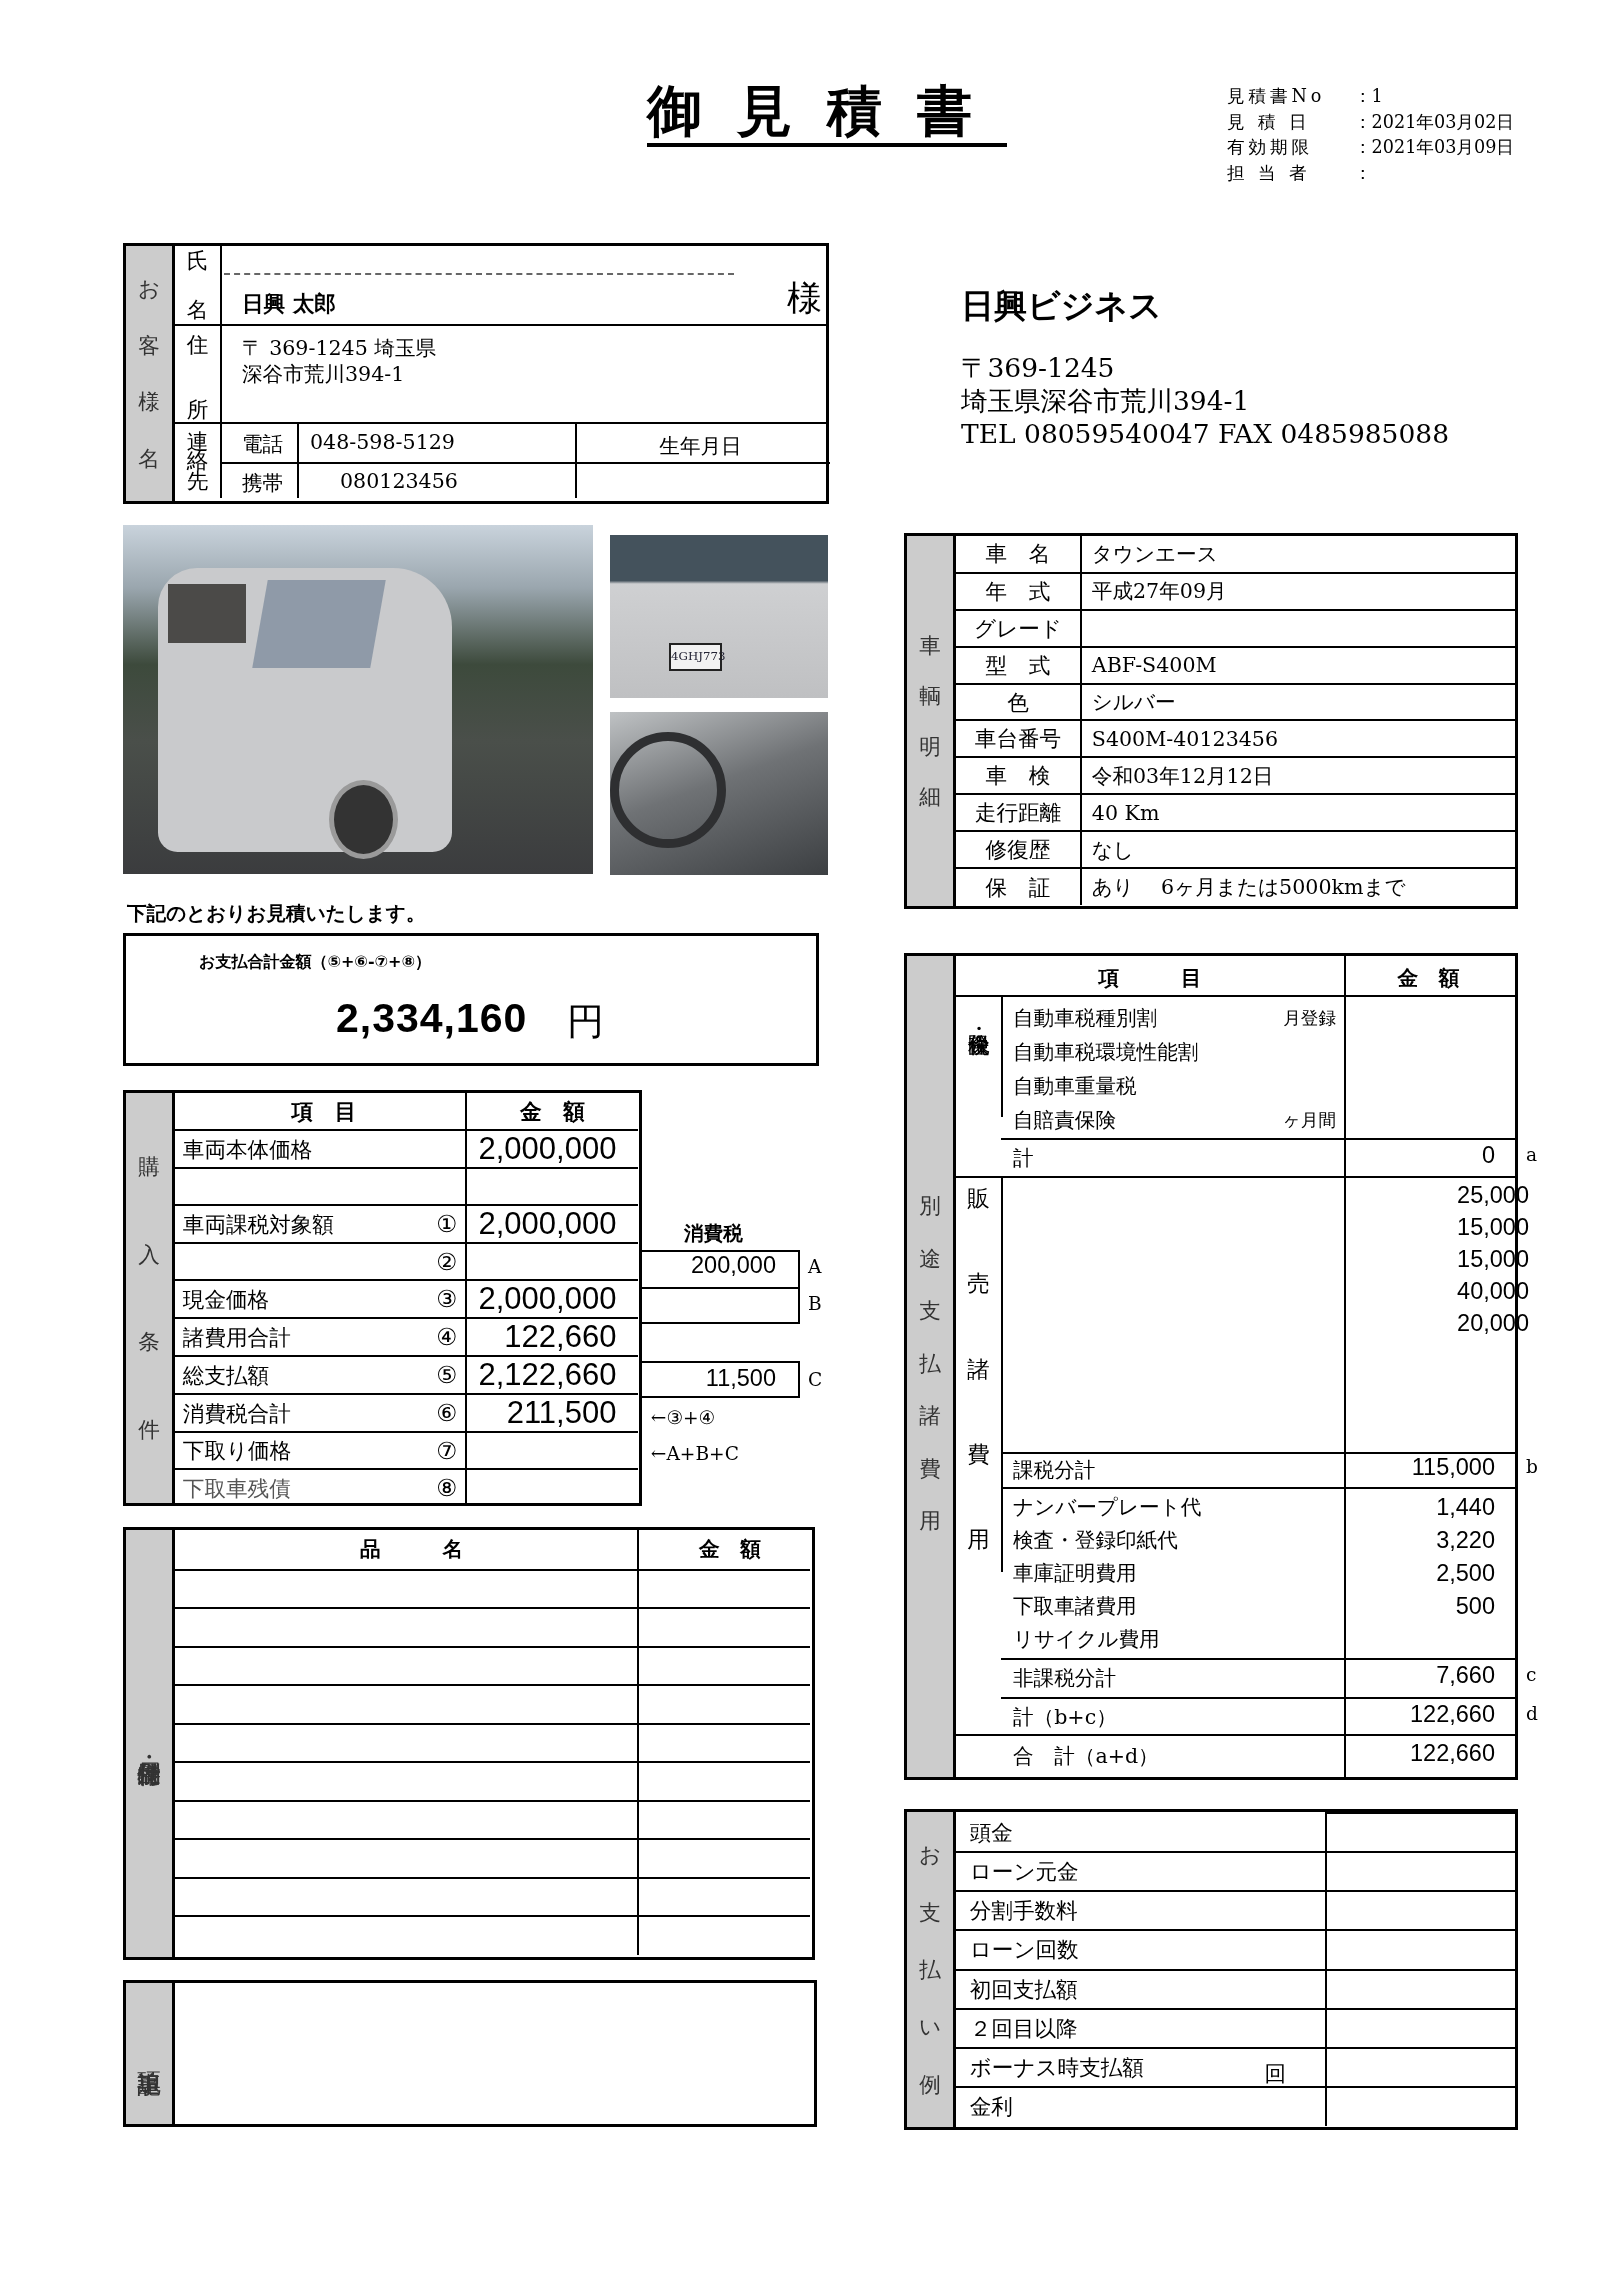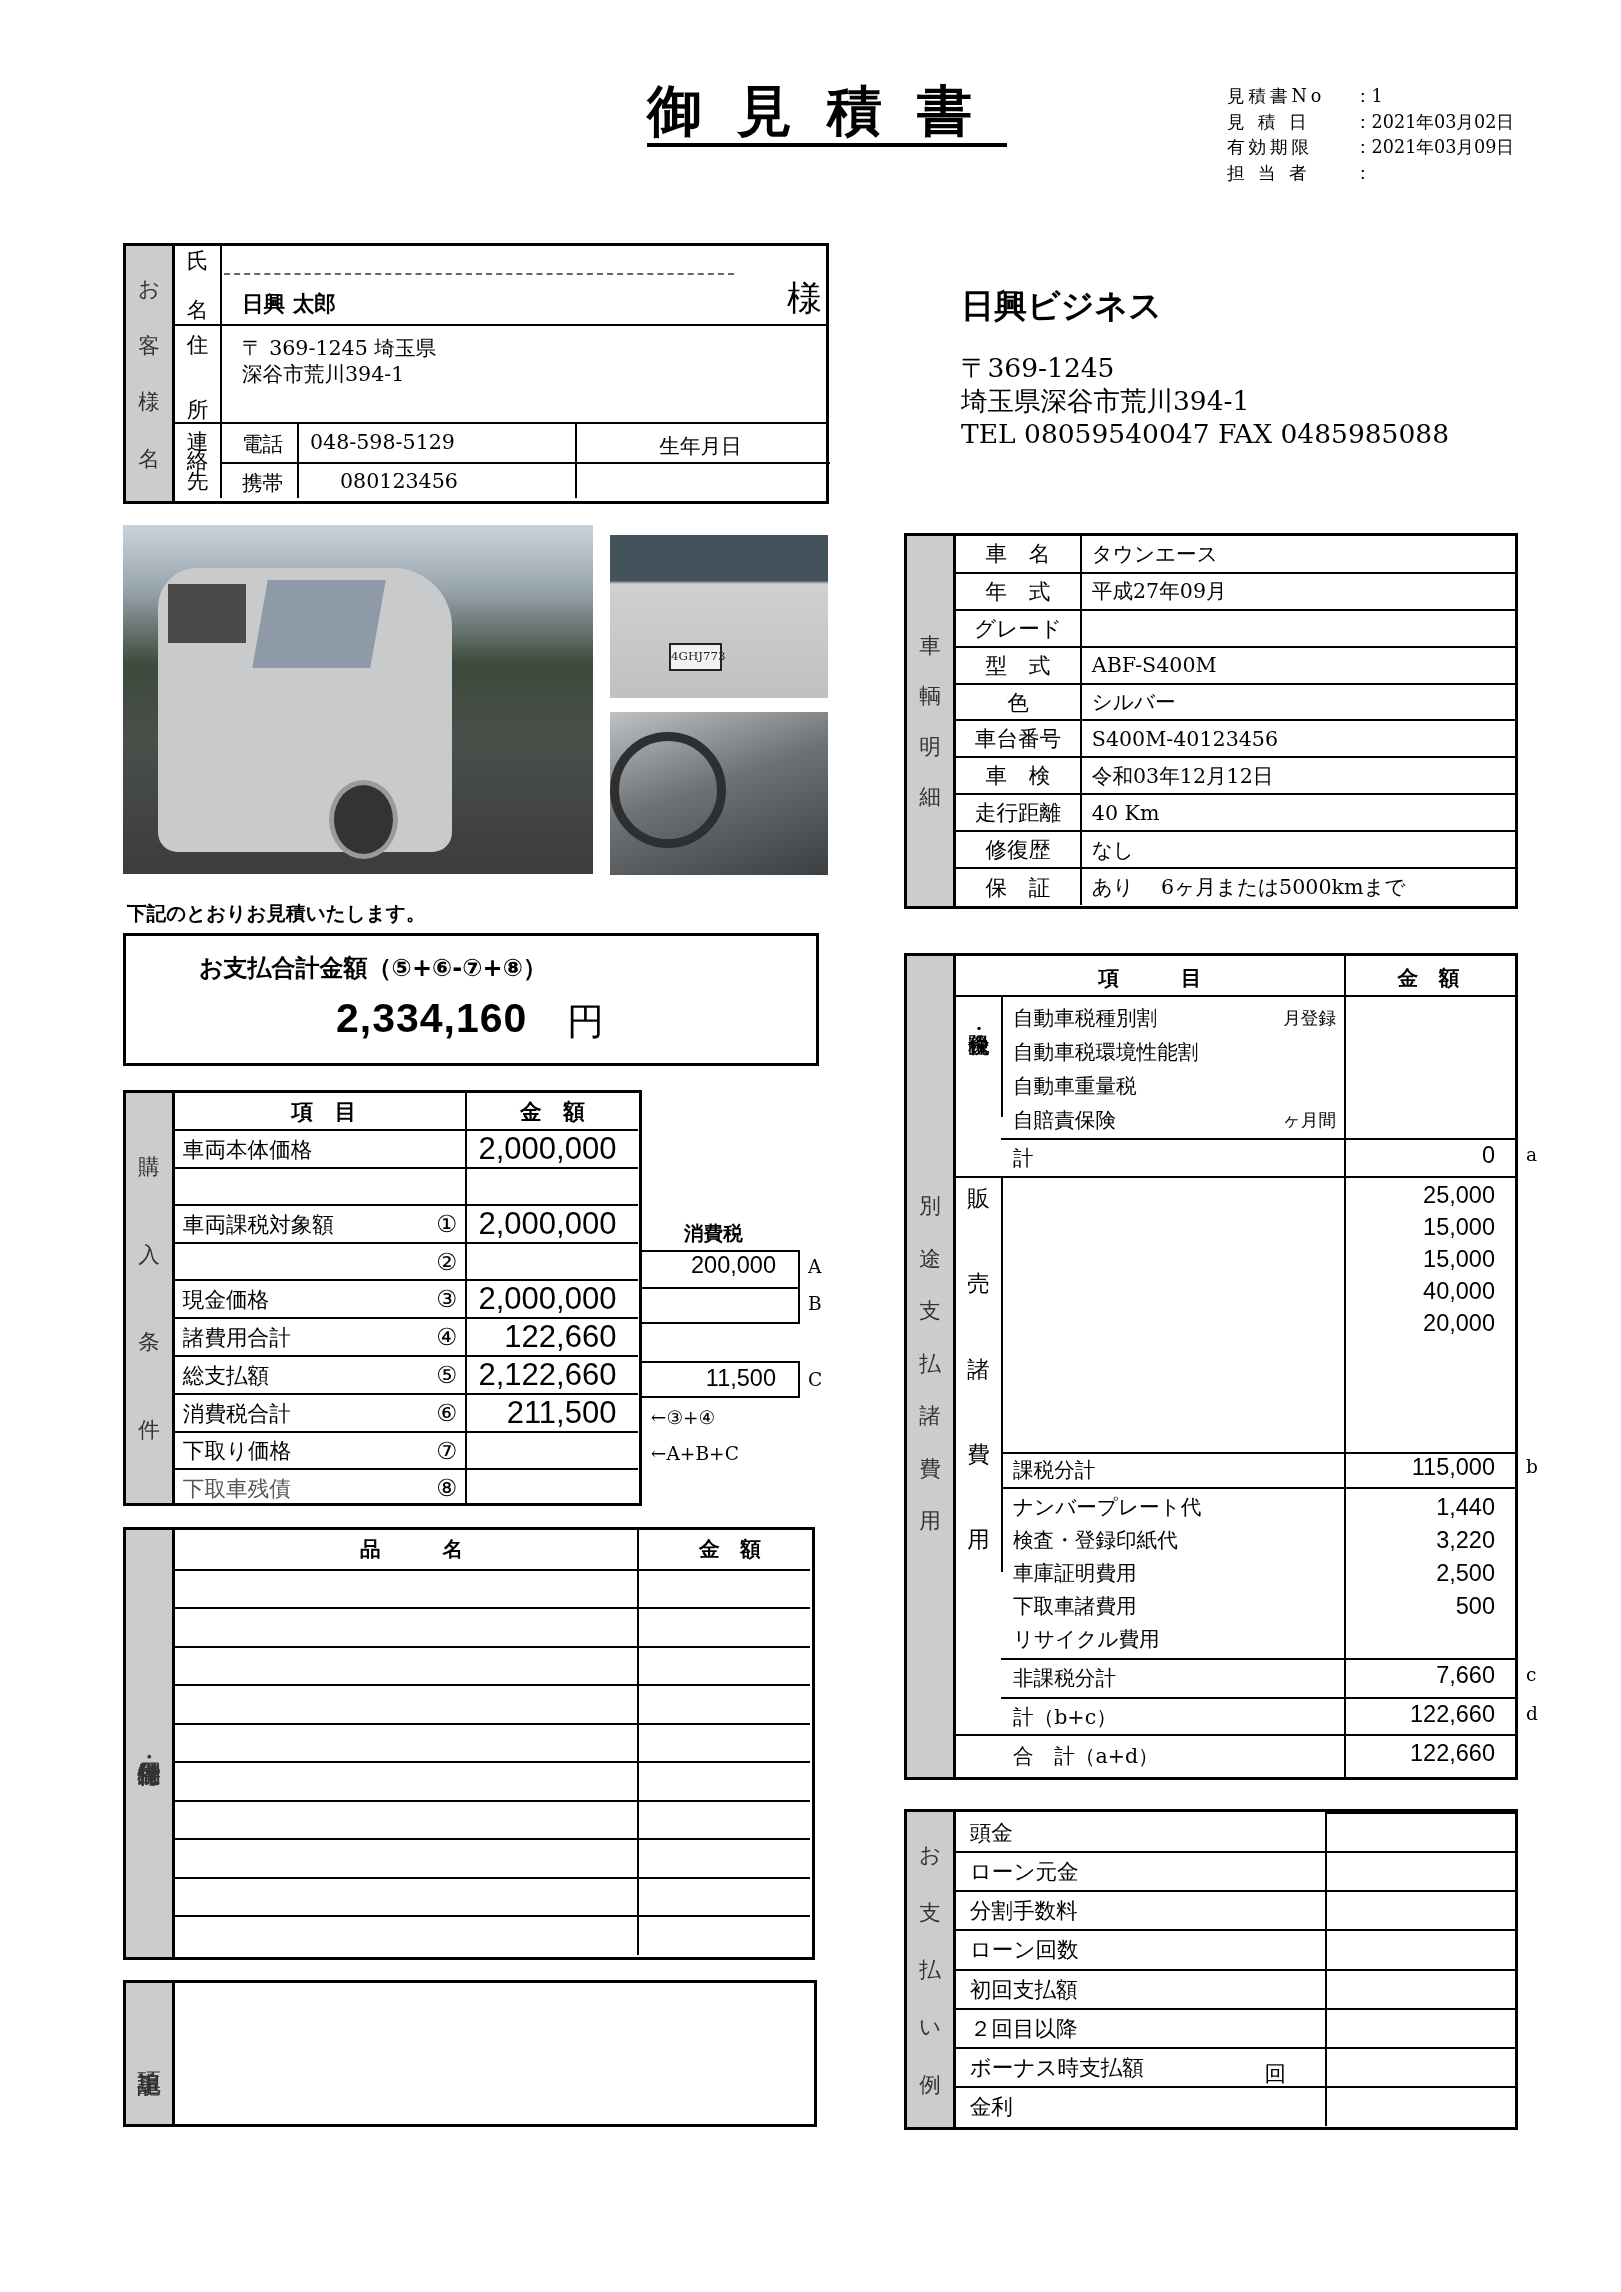--- a/index.html
+++ b/index.html
@@ -176,21 +176,21 @@
 </div>
 <div class="photo" style="left:610px;top:535px;width:218px;height:163px;background:linear-gradient(180deg,#44525c 0%,#44525c 28%,#cfd0d2 30%,#bfc0c2 100%);">
   <div class="abs" style="left:59px;top:108px;width:49px;height:23.5px;background:#f2f2f2;border:2px solid #222;font-size:11.8px;color:#223;text-align:center;line-height:23.5px;">4GHJ773</div>
 </div>
 <div class="photo" style="left:610px;top:712px;width:218px;height:163px;background:linear-gradient(160deg,#bfc2c4 0%,#6f7275 45%,#3c3f42 100%);">
   <div class="abs" style="left:0px;top:19.6px;width:98px;height:98px;border:9.8px solid #2e2f31;border-radius:50%;"></div>
 </div>
 
 <div class="abs sans bold" style="left:127px;top:900px;font-size:19.6px;">下記のとおりお見積いたします。</div>
 <div class="abs" id="total">
-  <div class="abs sans bold" style="left:73px;top:15.7px;font-size:24px;">お支払合計金額（⑤+⑥-⑦+⑧）</div>
+  <div class="abs sans bold" style="left:73px;top:15.7px;font-size:16px;">お支払合計金額（⑤+⑥-⑦+⑧）</div>
   <div class="abs num bold" style="left:210px;top:59px;font-size:41px;letter-spacing:1px;">2,334,160</div>
   <div class="abs" style="left:441px;top:61px;font-size:37px;">円</div>
 </div>
 
 <div class="abs box" id="purchase">
   <div class="side">
       <span>購</span>
       <span>入</span>
       <span>条</span>
       <span>件</span>
@@ -423,21 +423,21 @@
 
     <div class="abs" style="left:0;width:45px;top:227px;height:372px;display:flex;flex-direction:column;justify-content:space-between;align-items:center;font-size:22.5px;">
       <span>販</span>
         <span>売</span>
         <span>諸</span>
         <span>費</span>
         <span>用</span>
     </div>
     <div class="abs" style="left:45px;top:220px;height:396px;border-left:2px solid #000;"></div>
 
-    <div class="abs num" style="left:388px;width:151px;top:223px;font-size:23.5px;line-height:32px;text-align:right;">
+    <div class="abs num" style="left:388px;width:151px;top:223px;font-size:23.5px;line-height:32px;text-align:right;padding-left:34px;">
       <div>25,000</div>
       <div>15,000</div>
       <div>15,000</div>
       <div>40,000</div>
       <div>20,000</div>
       <div></div>
     </div>
     <div class="abs" style="left:45px;right:0;top:496px;border-top:2px solid #000;"></div>
     <div class="abs" style="left:57px;top:500px;font-size:20.6px;">課税分計</div>
     <div class="abs num" style="left:388px;width:151px;top:498px;text-align:right;font-size:23.5px;">115,000</div>

